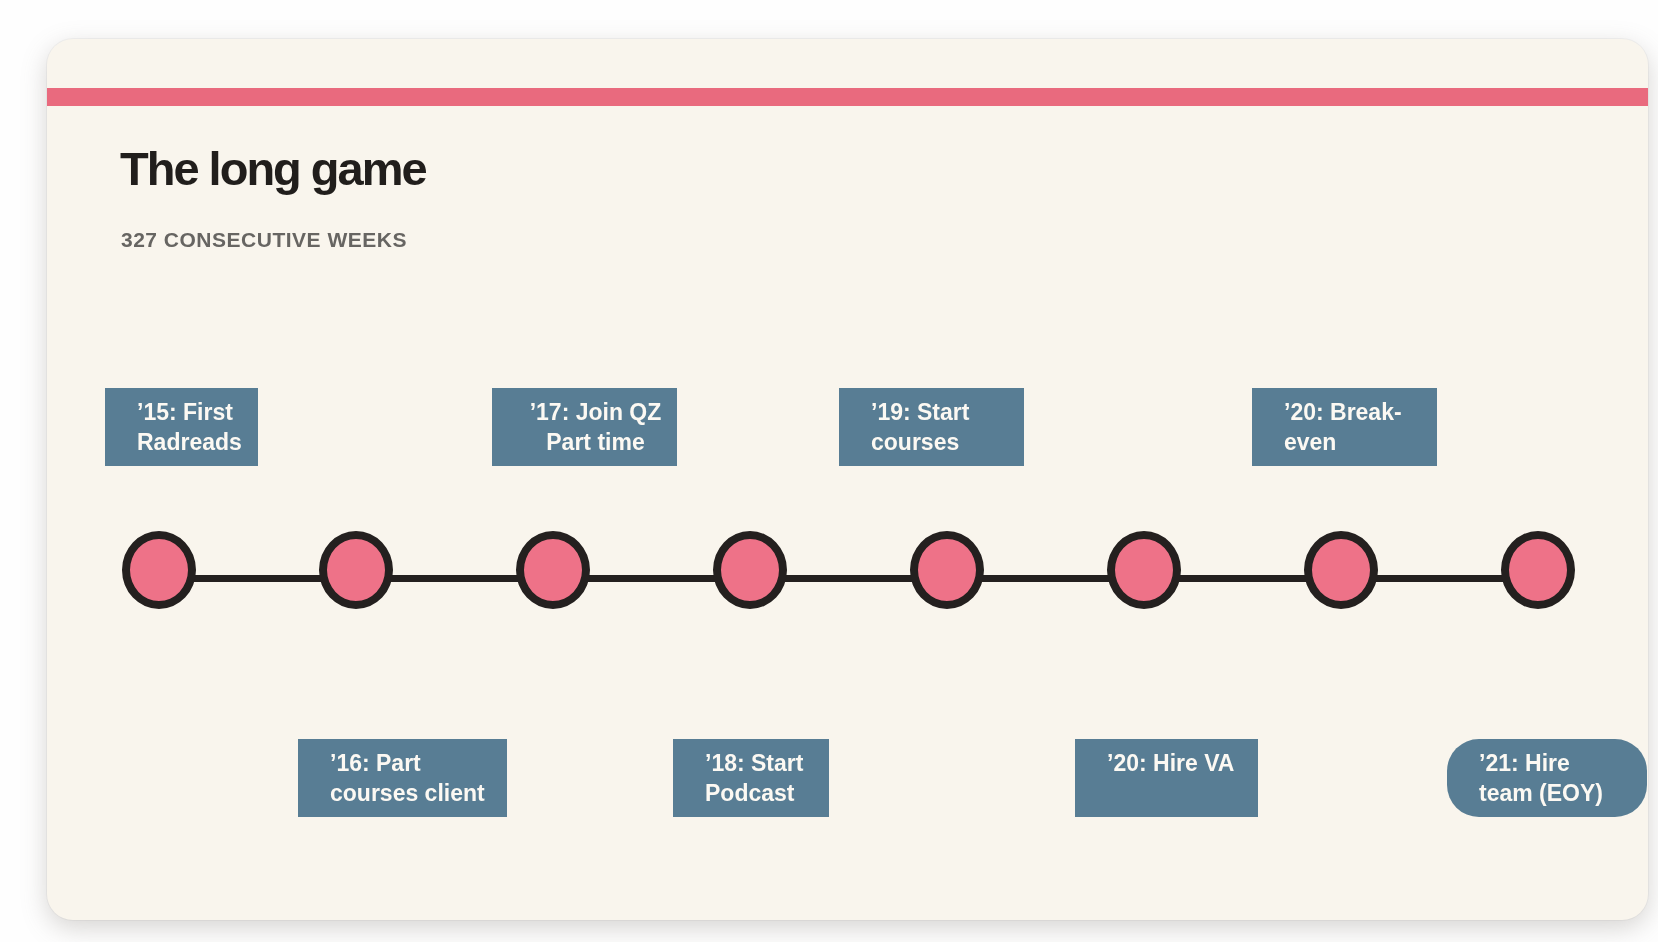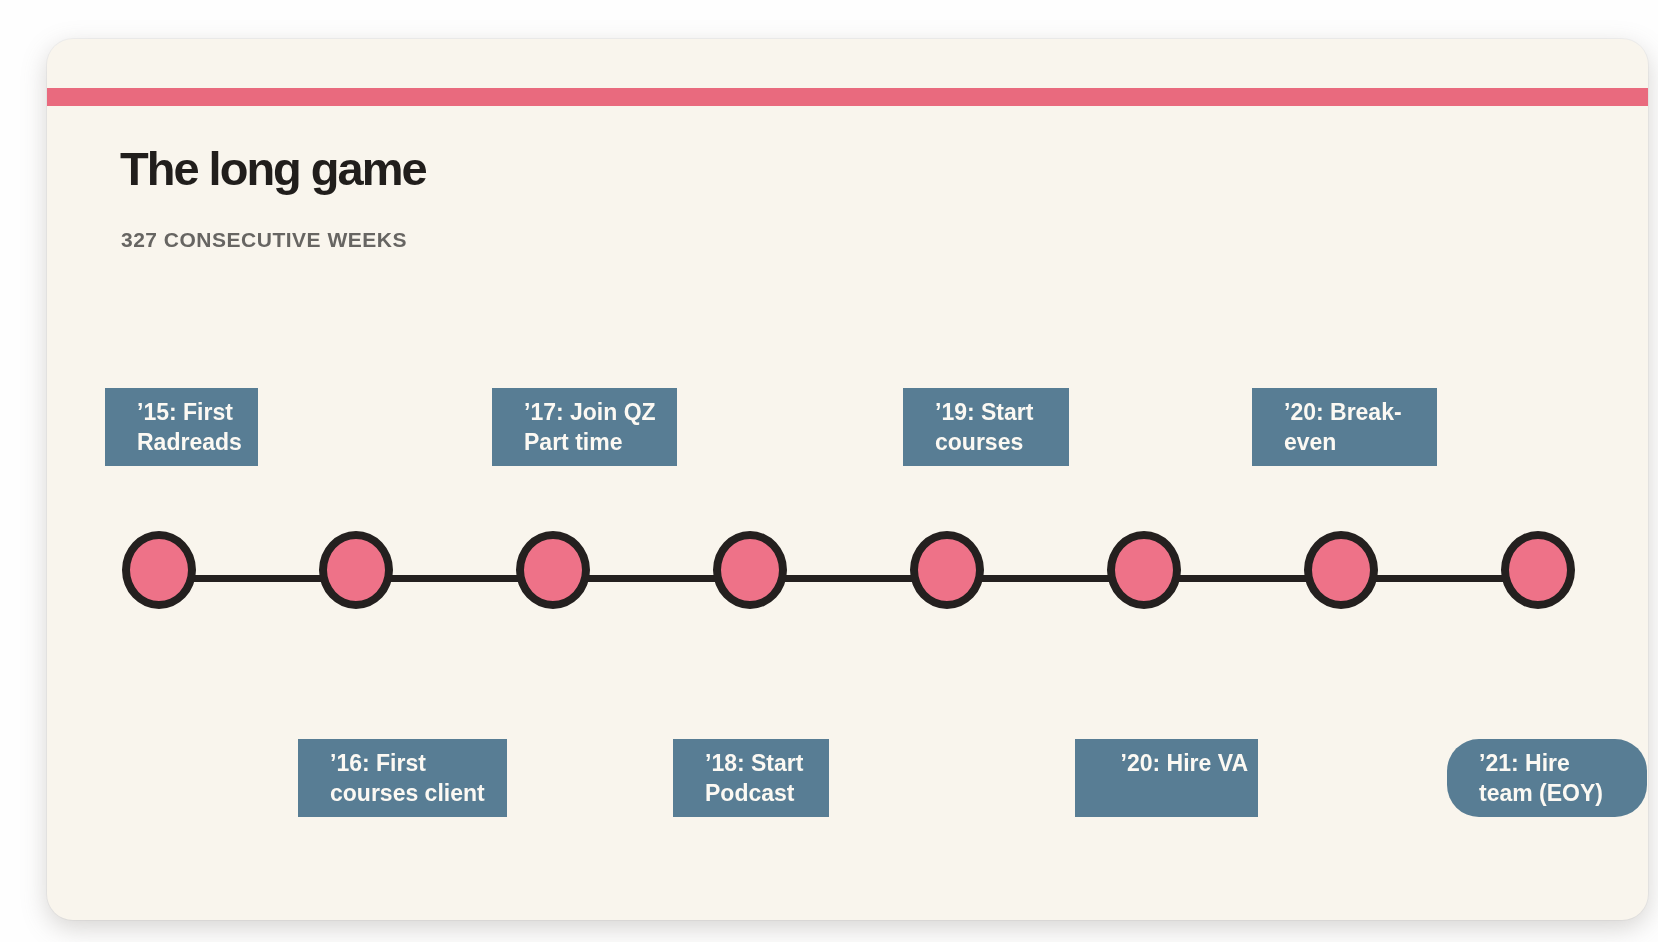--- a/index.html
+++ b/index.html
@@ -88,36 +88,36 @@
         <div class="node" style="left: 1060px; top: 492px;"></div>
         <div class="node" style="left: 1257px; top: 492px;"></div>
         <div class="node" style="left: 1454px; top: 492px;"></div>
       </div>
     <div id="labels-layer">
         <div class="milestone" style="left: 58px; width: 153px; top: 349px;">
           <span class="milestone-line">’15: First</span>
           <span class="milestone-line">Radreads</span>
         </div>
         <div class="milestone" style="left: 251px; width: 209px; top: 700px;">
-          <span class="milestone-line">’16: First</span>
+          <span class="milestone-line">’16: Part</span>
           <span class="milestone-line">courses client</span>
         </div>
-        <div class="milestone" style="left: 445px; width: 185px; top: 349px;">
+        <div class="milestone" style="left: 445px; width: 185px; top: 349px; text-align: center;">
           <span class="milestone-line">’17: Join QZ</span>
           <span class="milestone-line">Part time</span>
         </div>
         <div class="milestone" style="left: 626px; width: 156px; top: 700px;">
           <span class="milestone-line">’18: Start</span>
           <span class="milestone-line">Podcast</span>
         </div>
-        <div class="milestone" style="left: 856px; width: 166px; top: 349px;">
+        <div class="milestone" style="left: 792px; width: 185px; top: 349px;">
           <span class="milestone-line">’19: Start</span>
           <span class="milestone-line">courses</span>
         </div>
-        <div class="milestone" style="left: 1028px; width: 183px; top: 700px; text-align: right;">
+        <div class="milestone" style="left: 1028px; width: 183px; top: 700px;">
           <span class="milestone-line">’20: Hire VA</span>
         </div>
         <div class="milestone" style="left: 1205px; width: 185px; top: 349px;">
           <span class="milestone-line">’20: Break-</span>
           <span class="milestone-line">even</span>
         </div>
         <div class="milestone" style="left: 1400px; width: 200px; top: 700px; border-radius: 32px;">
           <span class="milestone-line">’21: Hire</span>
           <span class="milestone-line">team (EOY)</span>
         </div>

